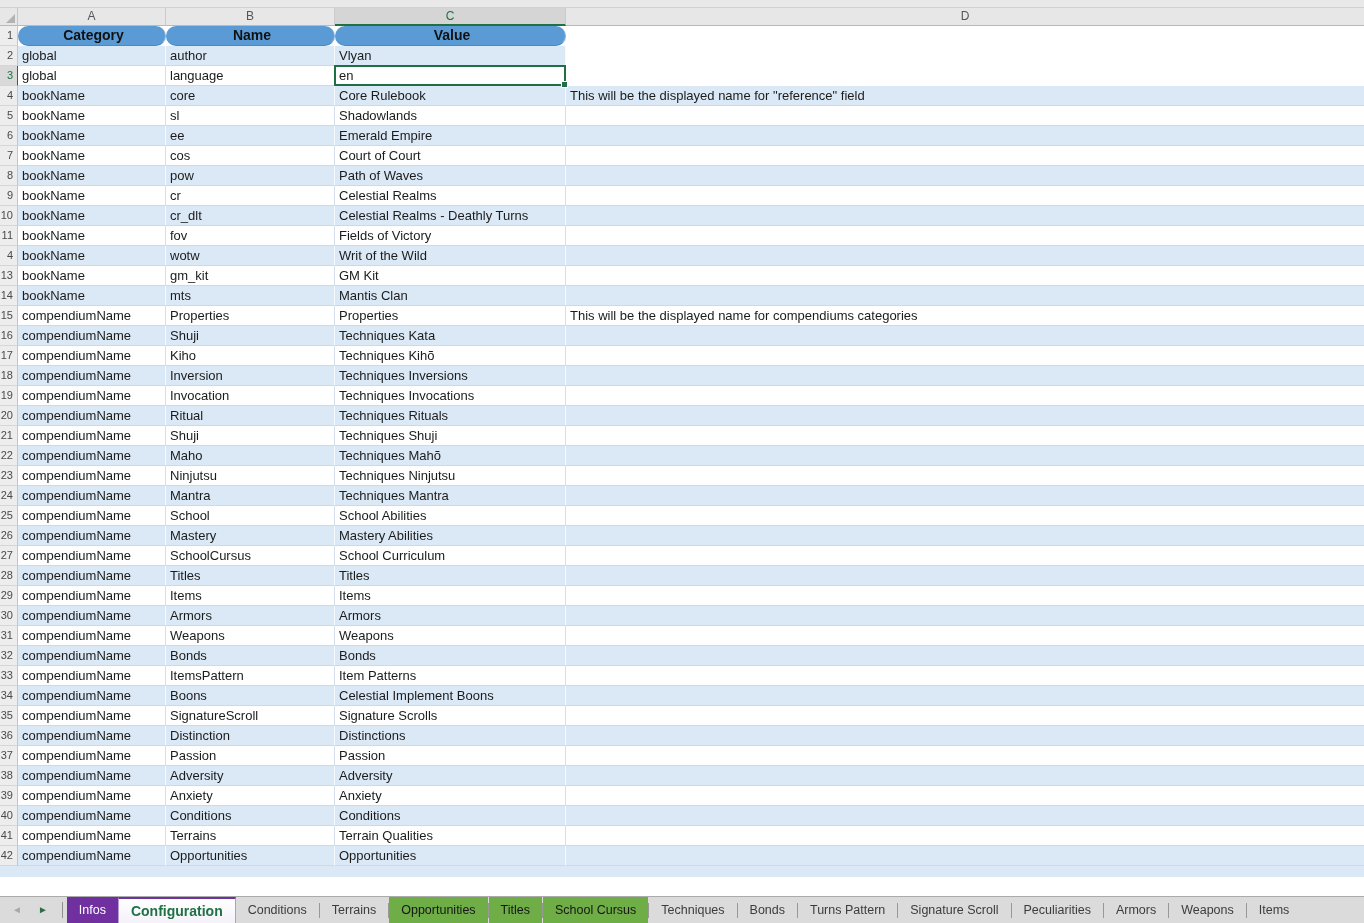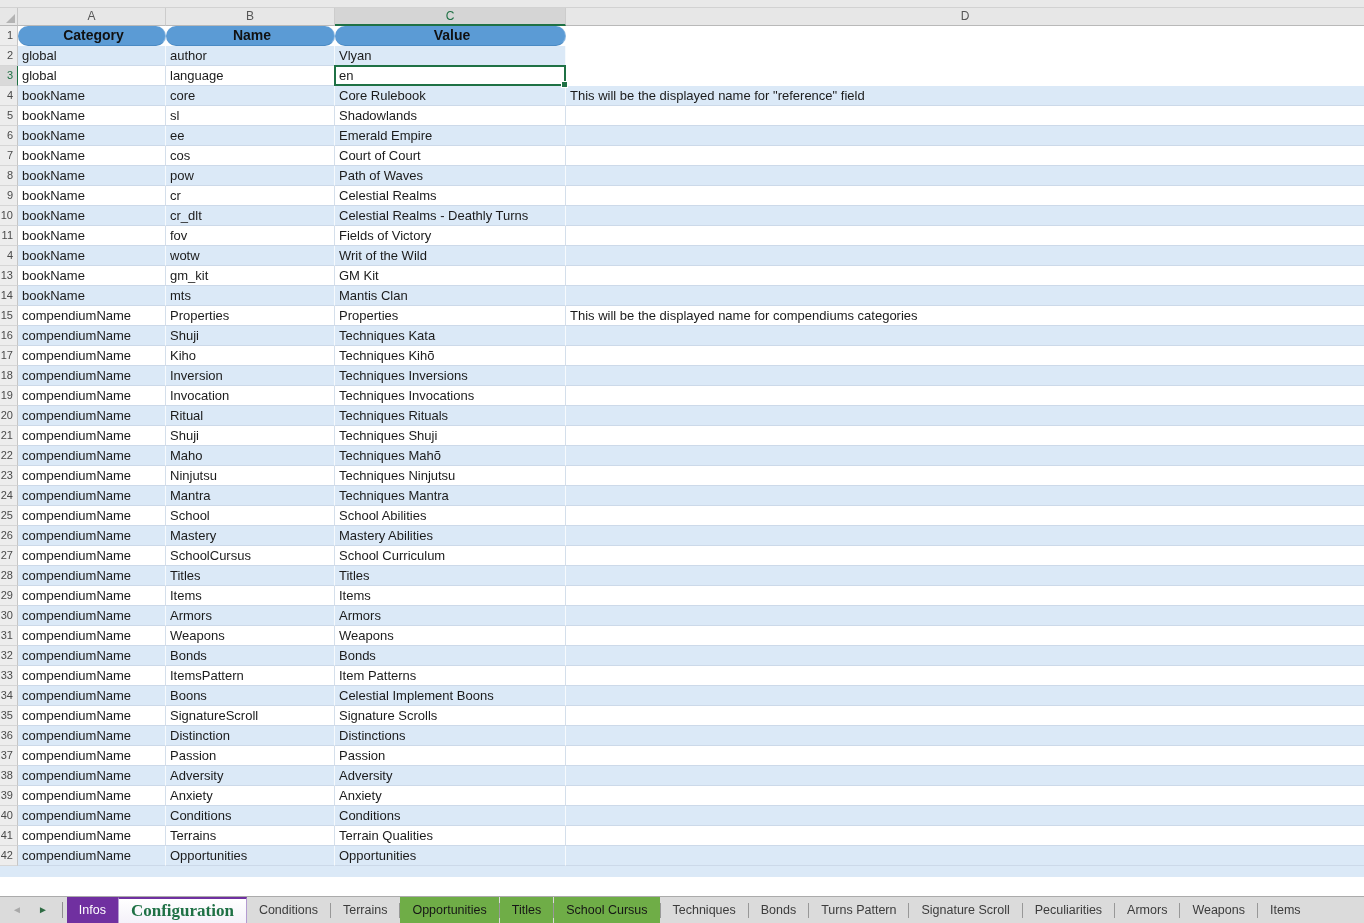--- a/index.html
+++ b/index.html
@@ -39,22 +39,22 @@
   .nav-arrows{display:flex;align-items:center;padding:0 10px 0 12px;gap:16px;flex:0 0 auto;}
   .nav-arrow{font-size:10px;line-height:1;cursor:default;}
   .nav-arrow.prev{color:#a9a9a9;}
   .nav-arrow.next{color:#2f6b43;}
   .bar-sep{width:1px;height:16px;background:#8f8f8f;align-self:center;margin:0 4px;flex:0 0 auto;}
   .tabs{display:flex;align-items:stretch;flex:1 1 auto;overflow:hidden;}
   .tab{display:flex;align-items:center;padding:8px 12px;font-size:12.5px;white-space:nowrap;cursor:pointer;flex:0 0 auto;}
   .tab.plain{color:#3c3c3c;}
   .tab.purple{background:var(--tab-purple);color:#fff;}
   .tab.green{background:var(--tab-green);color:#161616;}
-  .tab.active{background:linear-gradient(#ffffff,#f4f1f9);color:var(--sel-green);font-weight:bold;font-size:17px;
-    border-top:2px solid var(--tab-purple);border-left:1px solid #b49bd1;border-right:1px solid #b49bd1;box-sizing:border-box;font-family:Liberation Serif, serif;}
+  .tab.active{background:linear-gradient(#ffffff,#f4f1f9);color:var(--sel-green);font-weight:bold;font-size:14px;
+    border-top:2px solid var(--tab-purple);border-left:1px solid #b49bd1;border-right:1px solid #b49bd1;box-sizing:border-box;}
   .tab-sep{width:1px;height:15px;background:#989898;align-self:center;flex:0 0 auto;}
 </style>
 </head>
 <body>
 
 <div class="app">
 
   <div class="top-strip"></div>
 
   <div class="col-headers" id="colHeaders">

